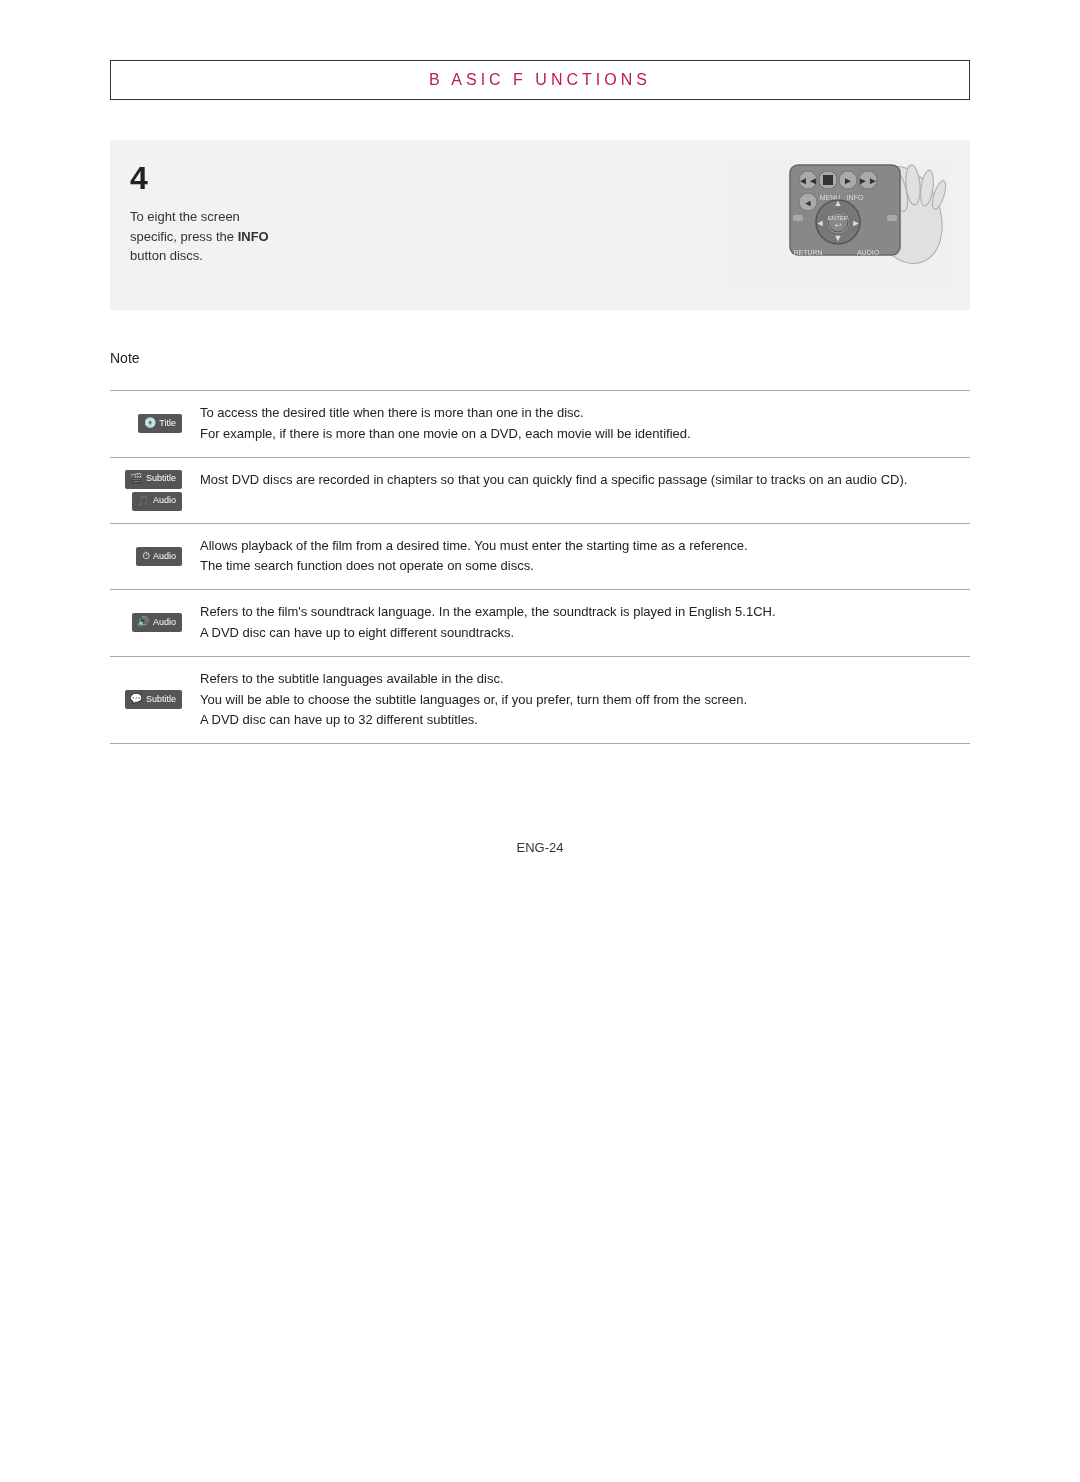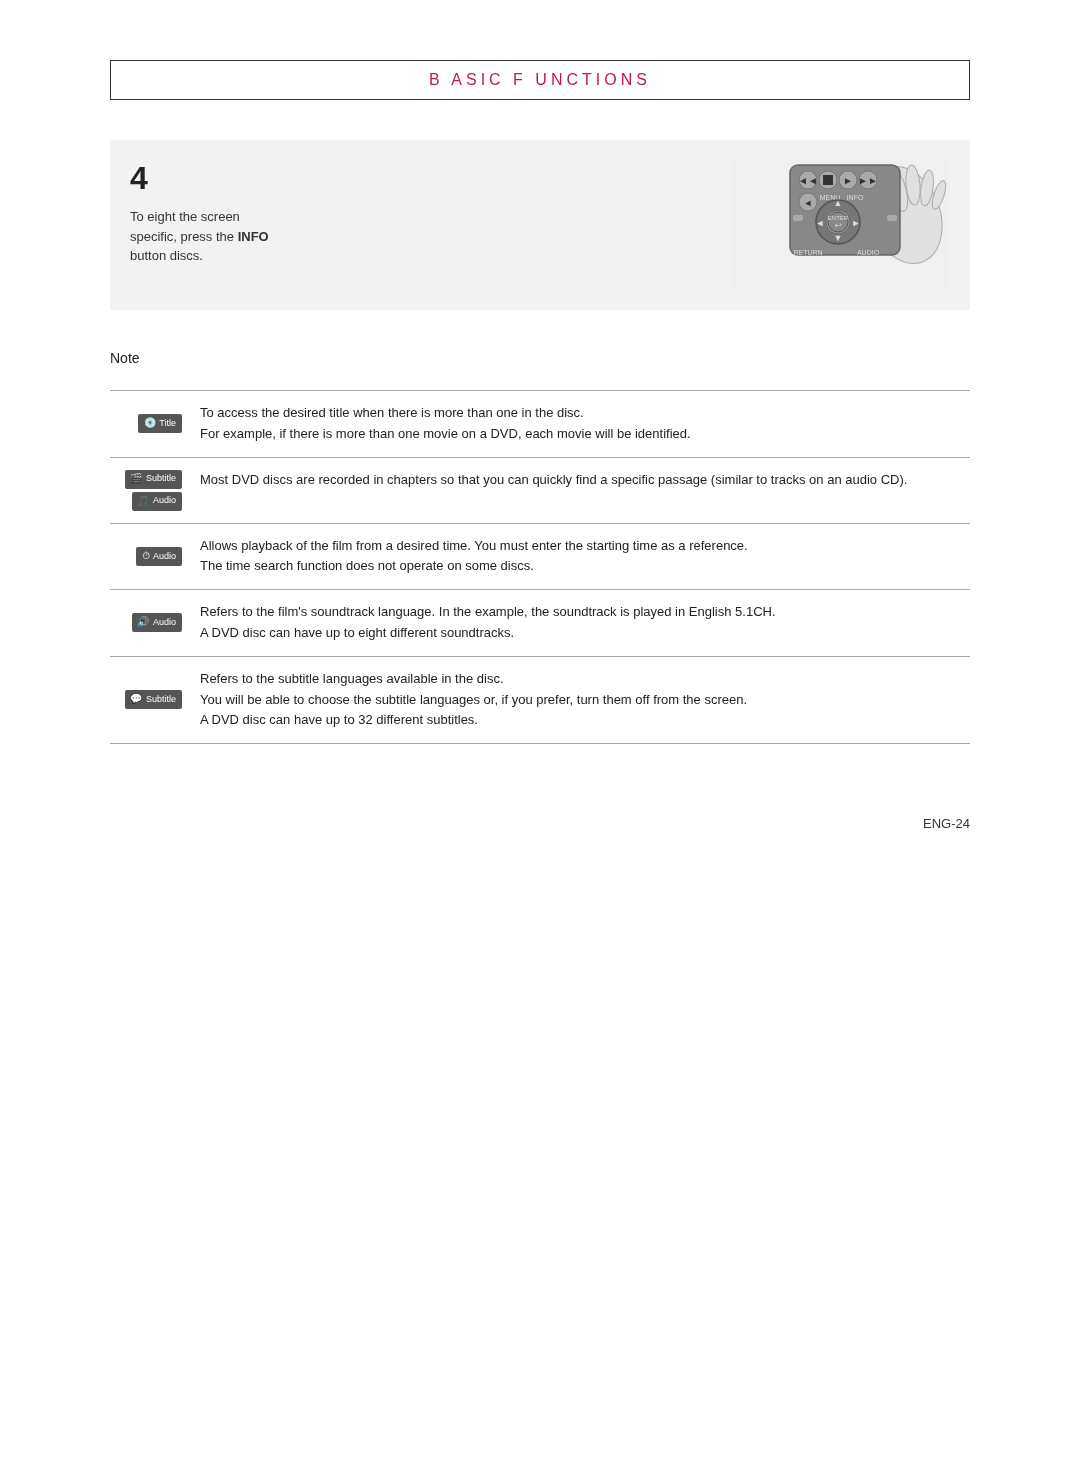--- a/index.html
+++ b/index.html
@@ -127,22 +127,22 @@
       align-items: center;
       gap: 3px;
     }
 
     .icon-sym {
       font-size: 10px;
     }
 
     
     .page-number {
-      text-align: right;
-      margin-top: 72px;
+      text-align: center;
+      margin-top: 96px;
       font-size: 13px;
       color: #333;
     }
   </style>
 </head>
 <body>
 
 <div class="page-container">
 
   

